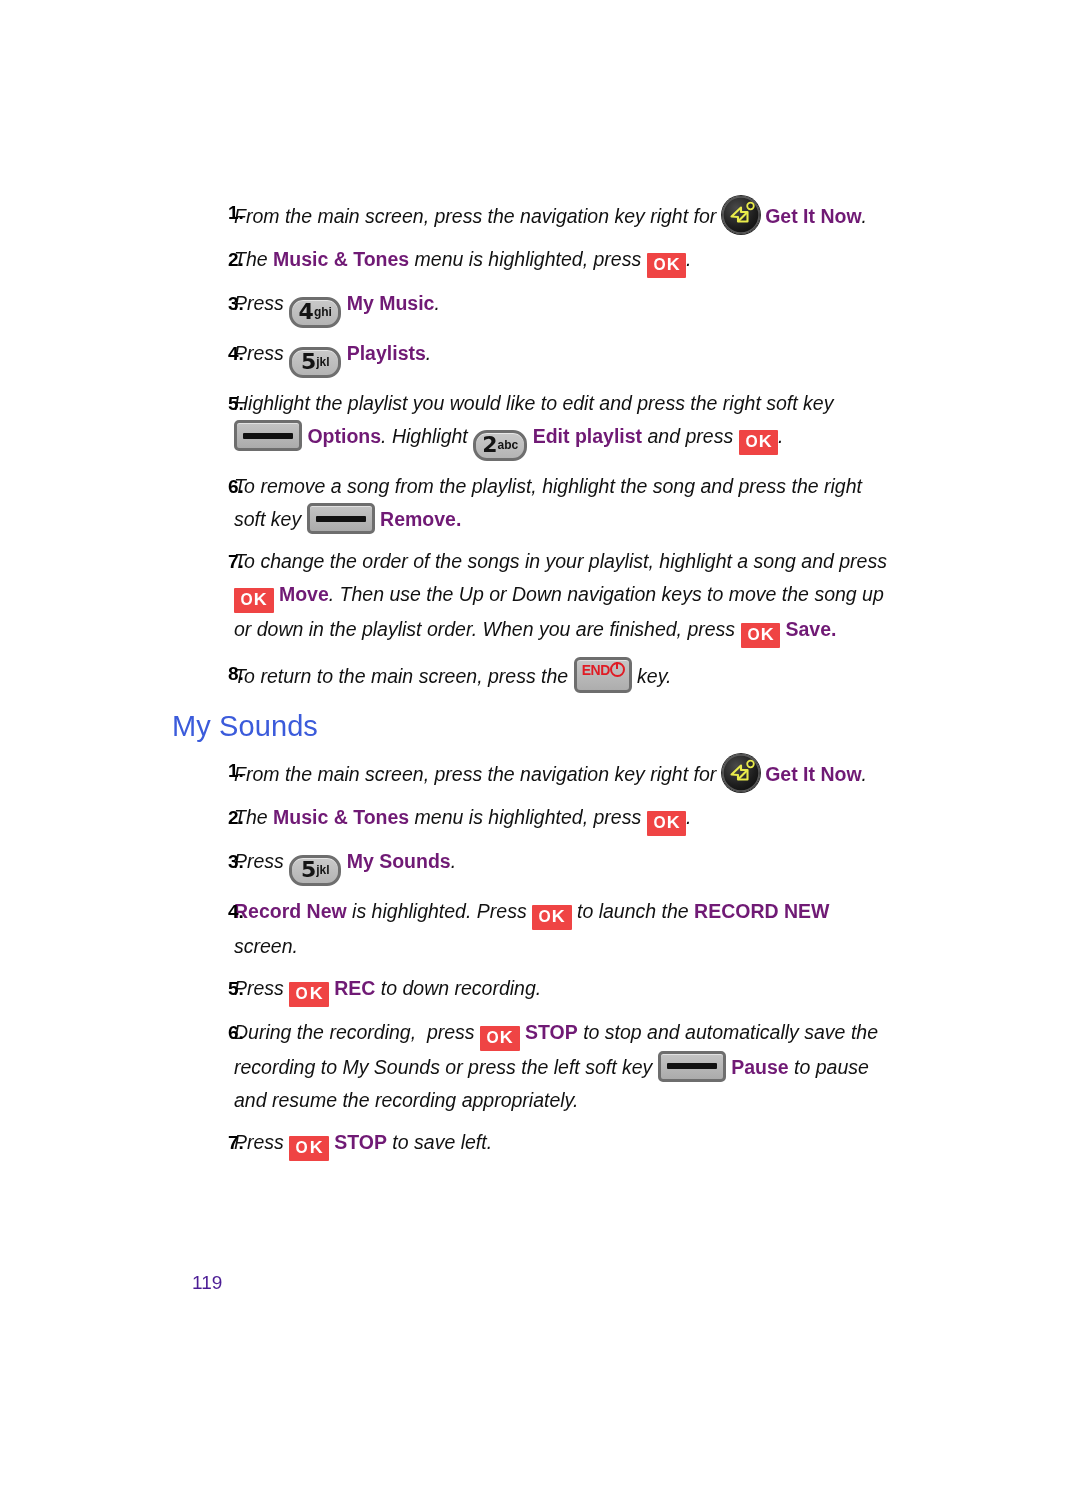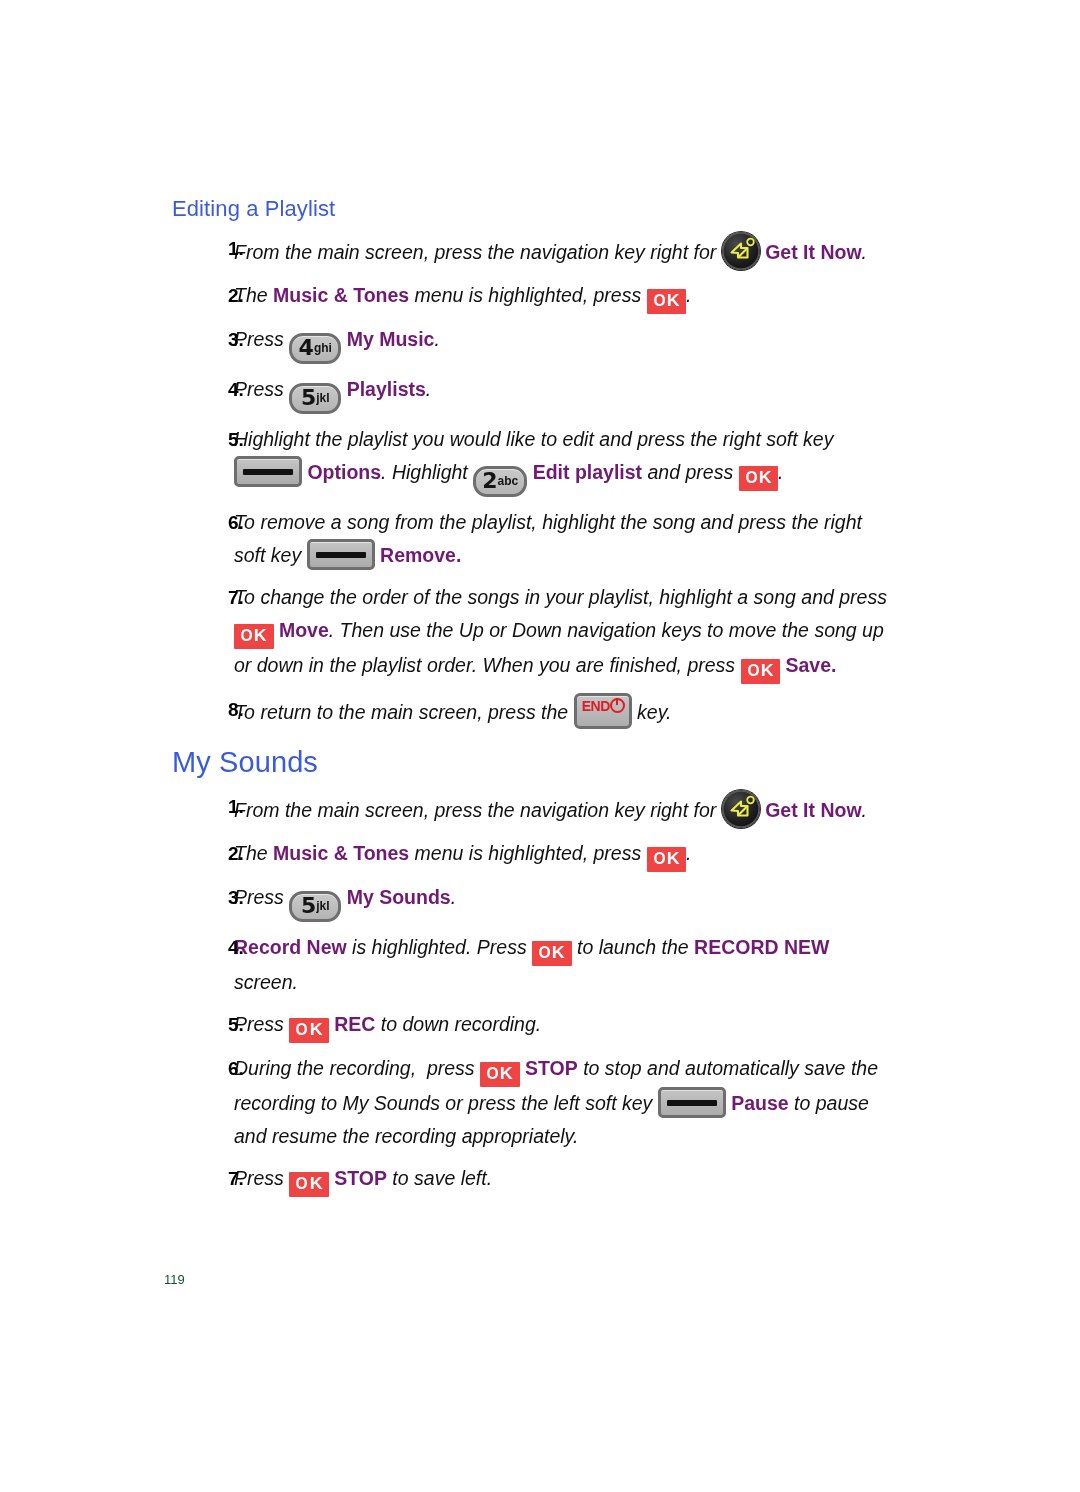--- a/index.html
+++ b/index.html
@@ -199,33 +199,32 @@
     border-radius: 50%;
     background: radial-gradient(circle at 38% 32%, #4a4a4a 0%, #1d1d1d 55%, #050505 100%);
     position: relative;
     box-shadow: 0 0 0 1px #2a2a2a;
   }
   .key-gin svg { position: absolute; left: 0; top: 0; }
 
   
   .page-number {
     position: absolute;
-    left: 164px;
+    left: 192px;
     top: 1272px;
-    font-size: 13px;
-    color: #14532d;
+    font-size: 19px;
+    color: #4c1d95;
     font-family: "Liberation Sans", sans-serif;
   }
 </style>
 </head>
 <body>
 
 <div class="page">
   <div class="content" id="content">
-      <h2 class="sec-head">Editing a Playlist</h2>
       <ol class="steps">
         <li>
           <span class="marker">1.</span>
           <span class="body"><span class="txt">From the main screen, press the navigation key right for </span><span class="key-gin"><svg width="38" height="38" viewBox="0 0 38 38">
                 <circle cx="19" cy="19" r="18" fill="none" stroke="#5a5a5a" stroke-width="1.4"></circle>
                 <path d="M9.5 20.5 L19 11.5 L19 16 L25.5 16 L25.5 25.5 L16 25.5 L16 21 Z" fill="none" stroke="#e9ec4b" stroke-width="2.1" stroke-linejoin="round"></path>
                 <path d="M16 25.5 L25.5 16" stroke="#e9ec4b" stroke-width="2.1"></path>
                 <circle cx="28.5" cy="10" r="3.3" fill="none" stroke="#e9ec4b" stroke-width="1.8"></circle>
               </svg></span><b> Get It Now</b><span class="txt">.</span></span>
         </li>

